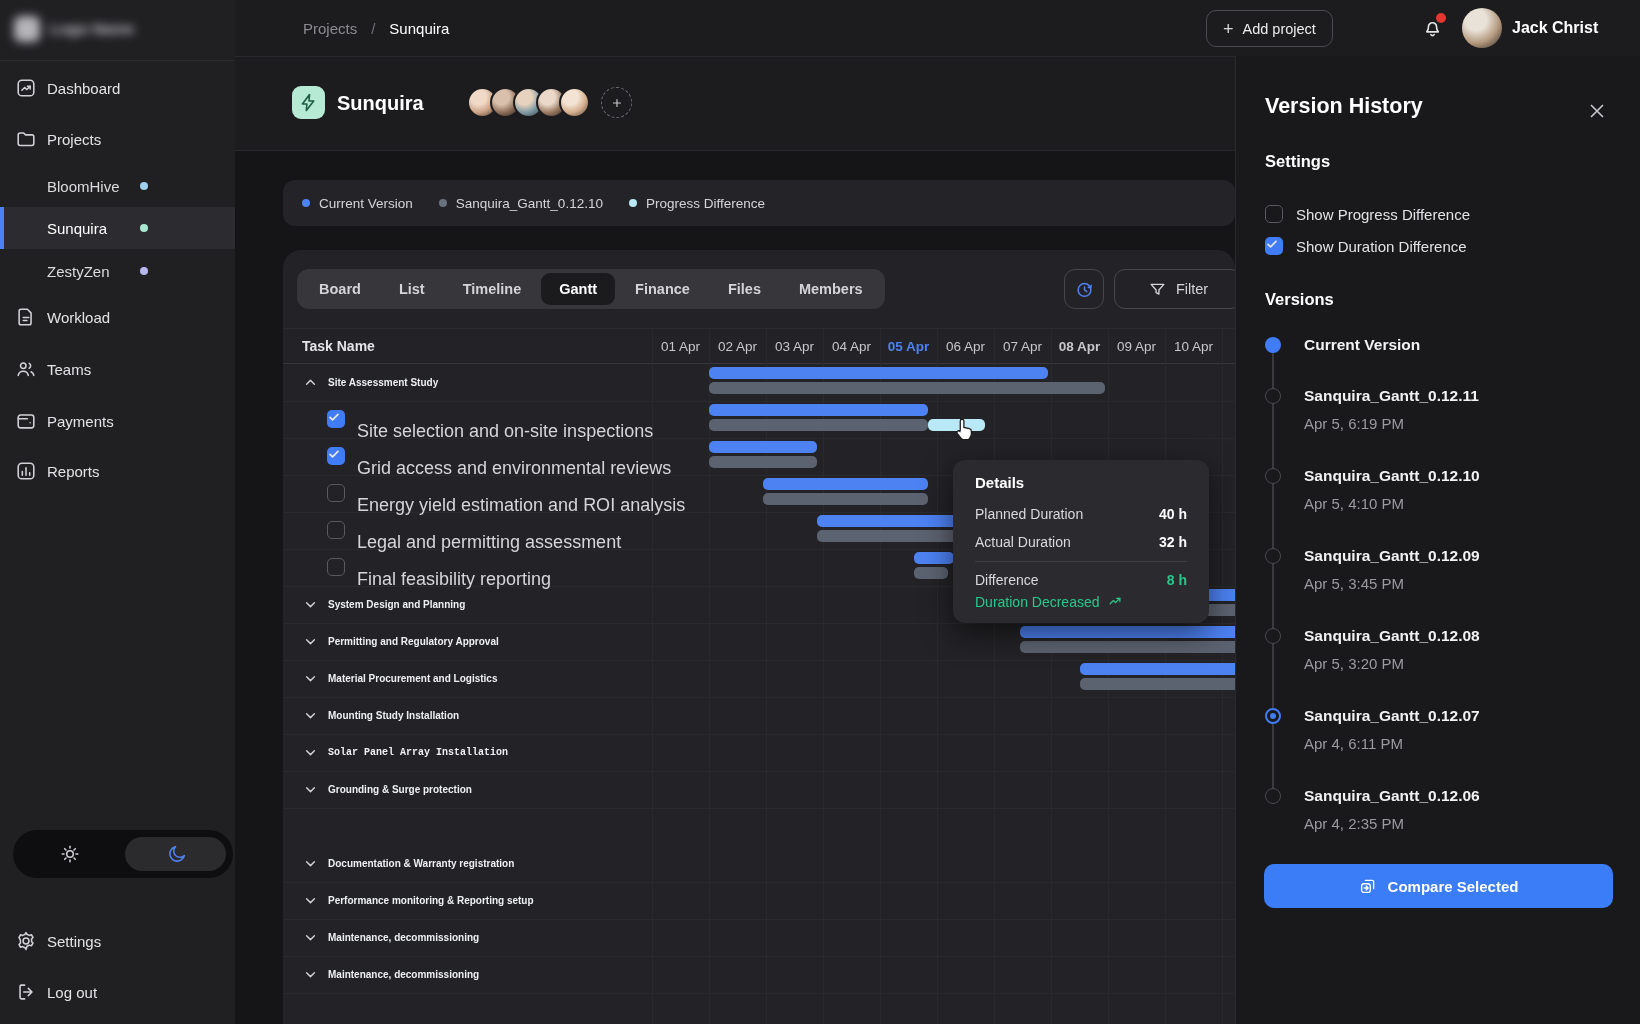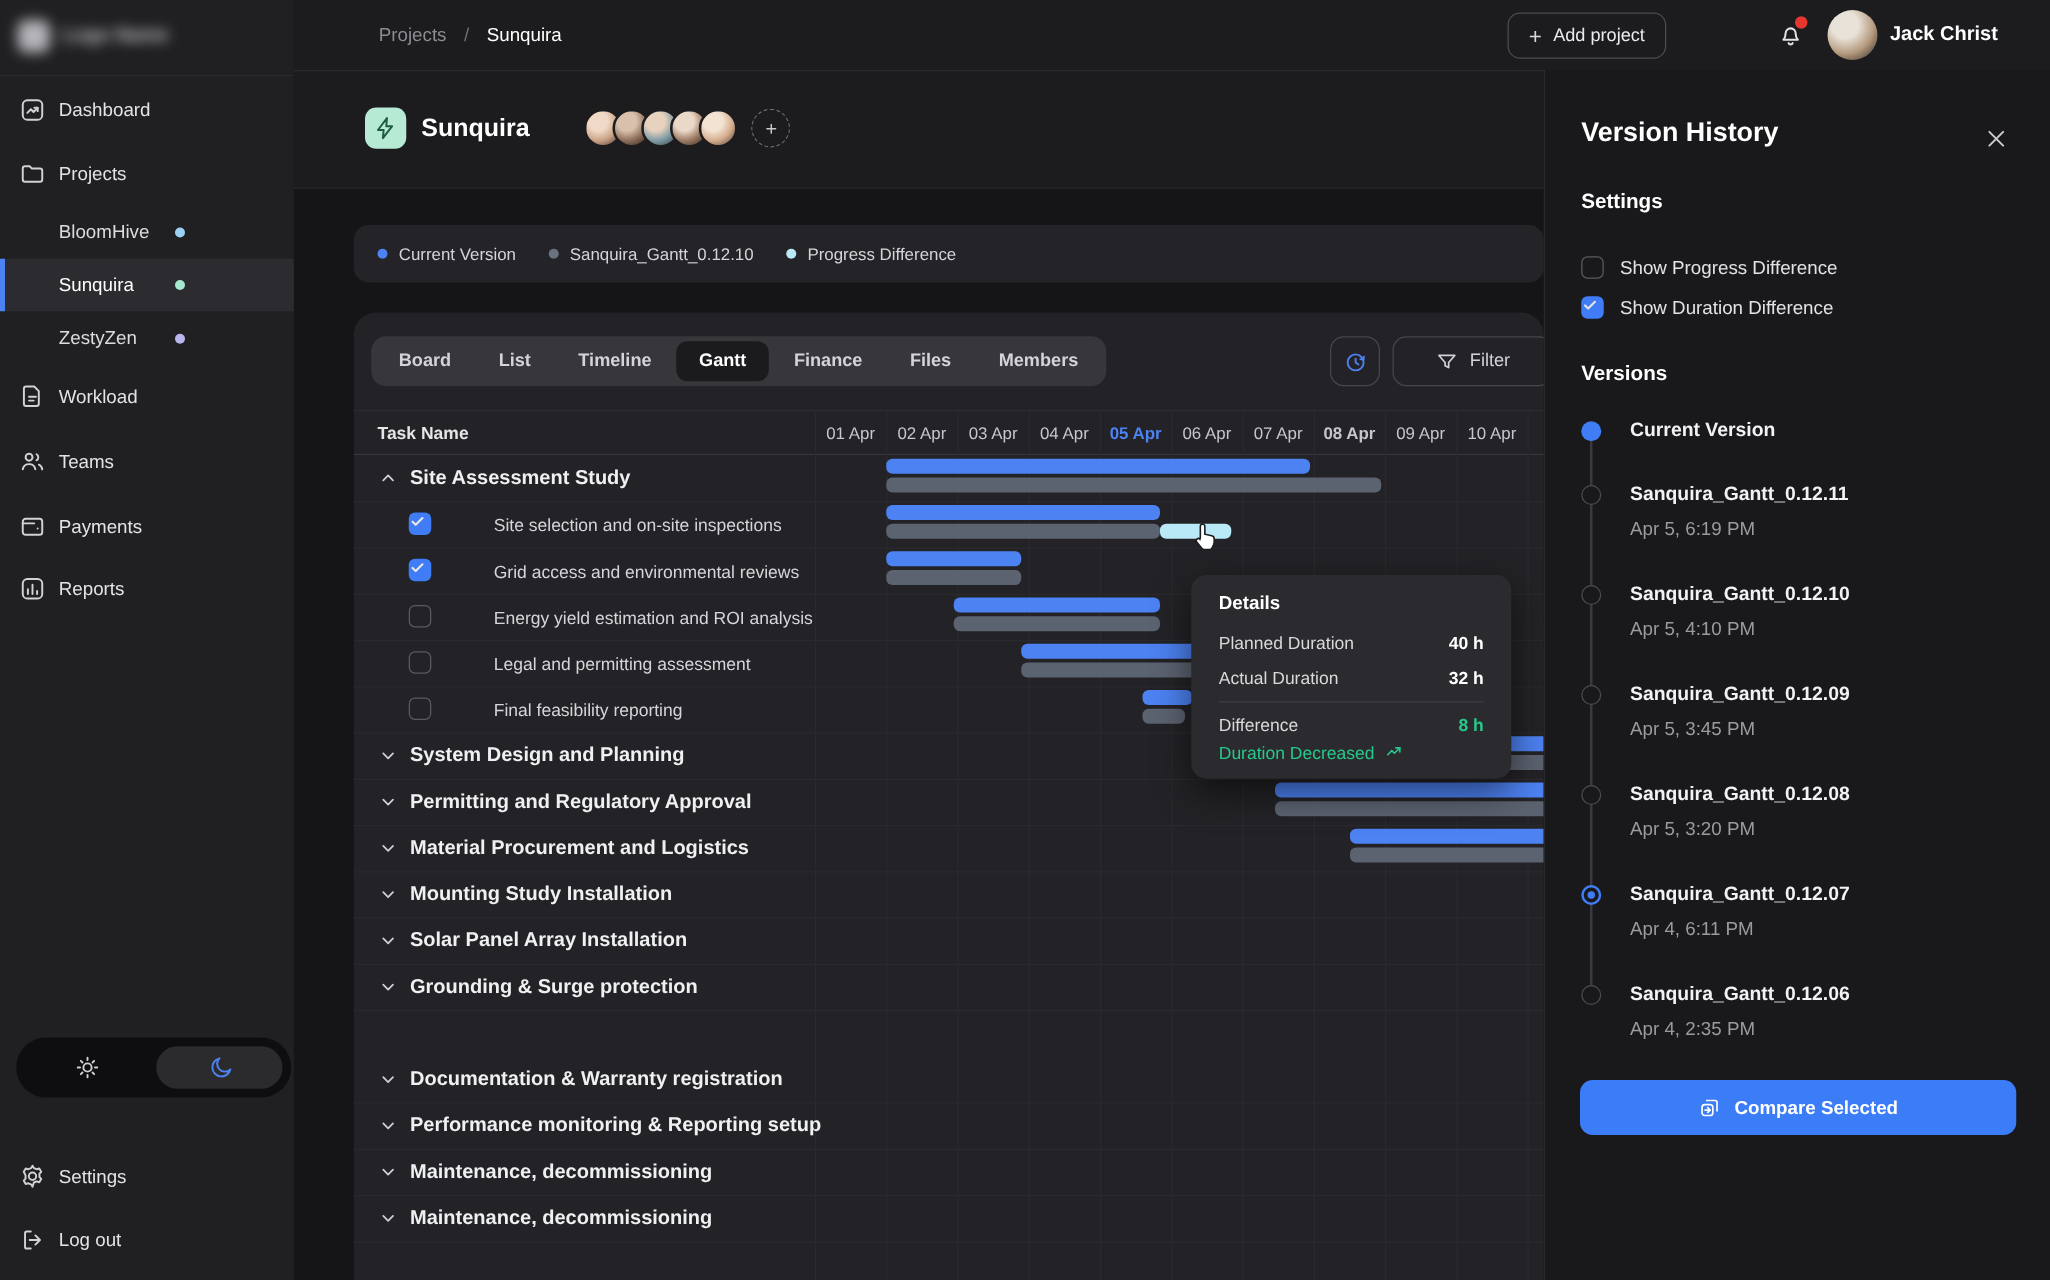--- a/index.html
+++ b/index.html
@@ -75,25 +75,25 @@
 
   
   .gantt{position:absolute;left:283px;top:328px;width:952px;height:696px;overflow:hidden;border-top:1px solid #2c2c30;z-index:8;}
   .g-head{position:absolute;left:0;top:0;width:952px;height:34px;border-bottom:1px solid #36363b;}
   .g-taskhead{position:absolute;left:19px;top:0;height:34px;display:flex;align-items:center;font-size:14px;font-weight:700;color:#e5e5e8;}
   .g-date{position:absolute;top:0;height:34px;display:flex;align-items:center;justify-content:center;font-size:13.5px;color:#c6c6cb;}
   .g-date.hl{color:#4d82f3;font-weight:600;}
   .g-v{position:absolute;top:0;bottom:0;width:1px;background:#2a2a2e;}
   .g-row{position:absolute;left:0;width:952px;height:37px;border-bottom:1px solid #2a2a2e;}
   .g-chev{position:absolute;left:19px;top:10px;width:17px;height:17px;color:#cfcfd4;cursor:pointer;}
-  .g-glabel{position:absolute;left:45px;top:0;height:37px;display:flex;align-items:center;font-size:16px;font-weight:600;color:#eef0f2;}
+  .g-glabel{position:absolute;left:45px;top:0;height:37px;display:flex;align-items:center;font-size:10px;font-weight:600;color:#eef0f2;}
   .g-cb{position:absolute;left:44px;top:9px;width:18px;height:18px;border-radius:5px;box-sizing:border-box;cursor:pointer;}
   .g-cb.on{background:#3f7cf5;}
   .g-cb.off{border:1.5px solid #5a5a60;}
-  .g-tlabel{position:absolute;left:74px;top:0;height:37px;display:flex;align-items:center;font-size:14px;color:#d6d6da;margin-left:38px;}
+  .g-tlabel{position:absolute;left:74px;top:12px;height:37px;display:flex;align-items:center;font-size:18px;color:#d6d6da;}
   .bar{position:absolute;height:12px;border-radius:5px;}
   .bar.p{top:3px;}
   .bar.a{top:18px;}
 
   
   .tip{position:absolute;left:953px;top:460px;width:256px;height:163px;background:#2b2b2f;border-radius:12px;
        box-shadow:0 10px 30px rgba(0,0,0,.55);z-index:40;}
   .tip-title{position:absolute;left:22px;top:14px;font-size:15px;font-weight:700;color:#fff;}
   .tip-row{position:absolute;left:22px;right:22px;height:20px;display:flex;justify-content:space-between;align-items:center;font-size:14px;}
   .tip-row .tl{color:#d9d9dc;}
@@ -471,21 +471,21 @@
       <div class="g-row" style="top: 368px;">
         <span class="g-chev">
           <svg viewBox="0 0 24 24" width="17" height="17">
             <g fill="none" stroke="currentColor" stroke-width="2" stroke-linecap="round" stroke-linejoin="round">
               <path d="M6.5 9.5l5.5 5.5 5.5-5.5"></path>
             </g>
           </svg>
         </span>
         <span class="g-glabel">Mounting Study Installation</span>
       </div>
-      <div class="g-row" style="top: 405px;">
+      <div class="g-row" style="top: 405px; font-family: Liberation Mono, monospace;">
         <span class="g-chev">
           <svg viewBox="0 0 24 24" width="17" height="17">
             <g fill="none" stroke="currentColor" stroke-width="2" stroke-linecap="round" stroke-linejoin="round">
               <path d="M6.5 9.5l5.5 5.5 5.5-5.5"></path>
             </g>
           </svg>
         </span>
         <span class="g-glabel">Solar Panel Array Installation</span>
       </div>
       <div class="g-row" style="top: 442px;">

